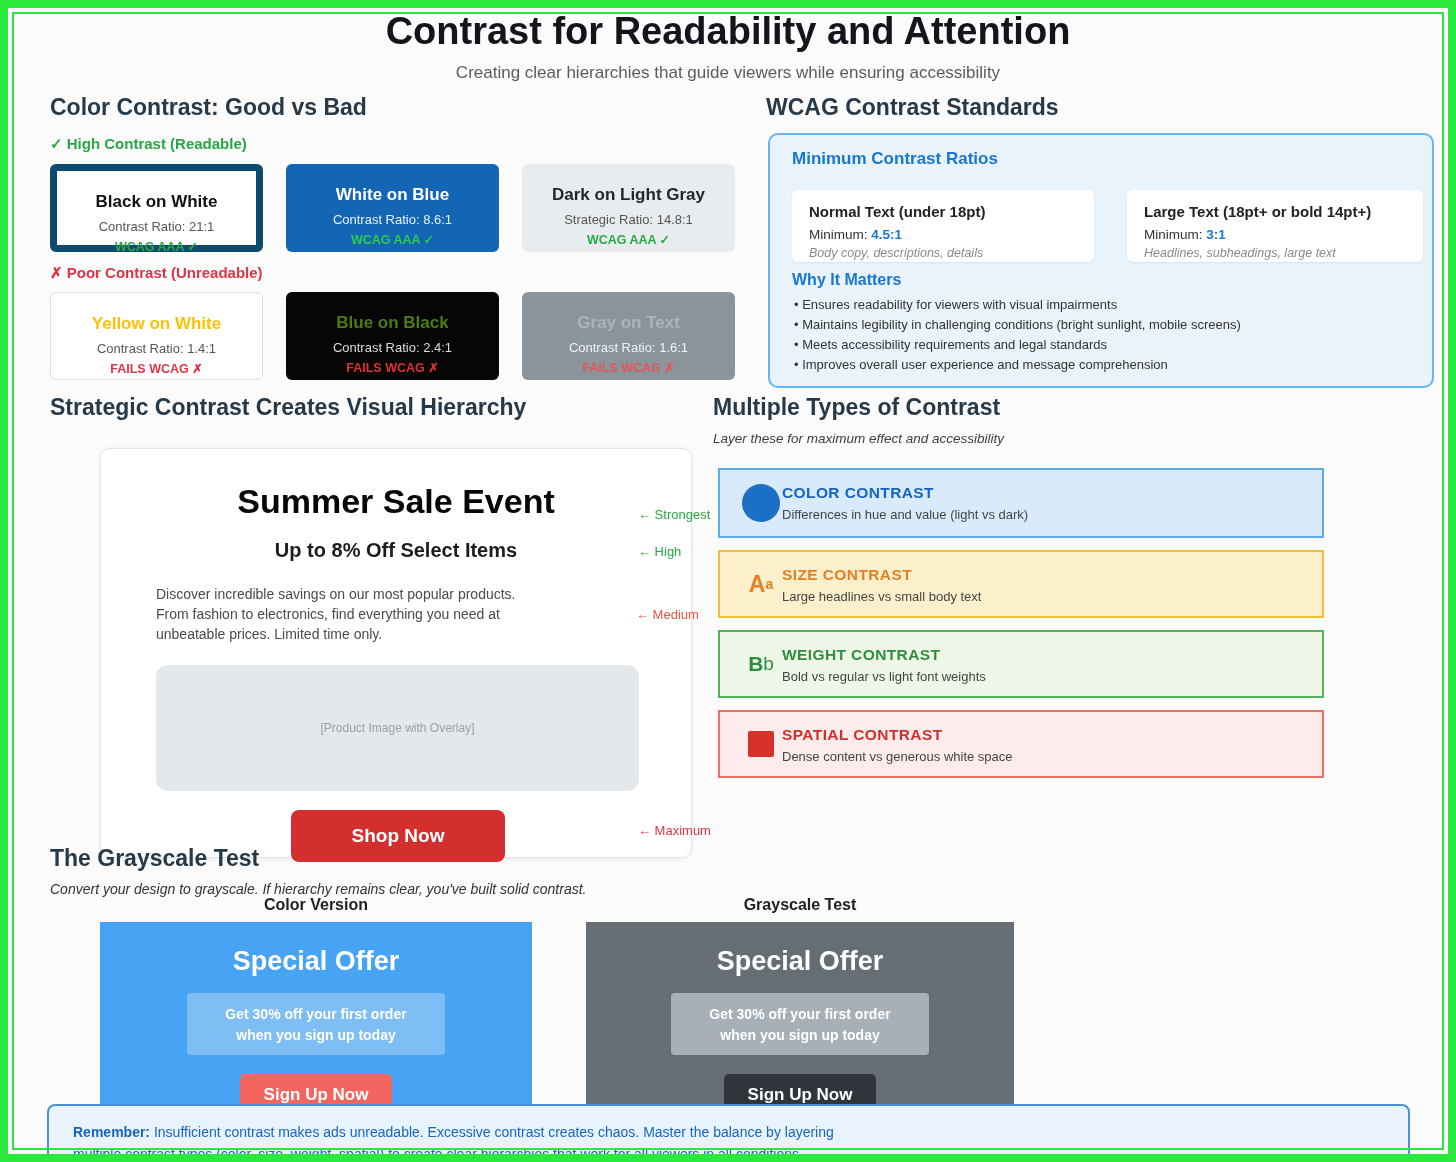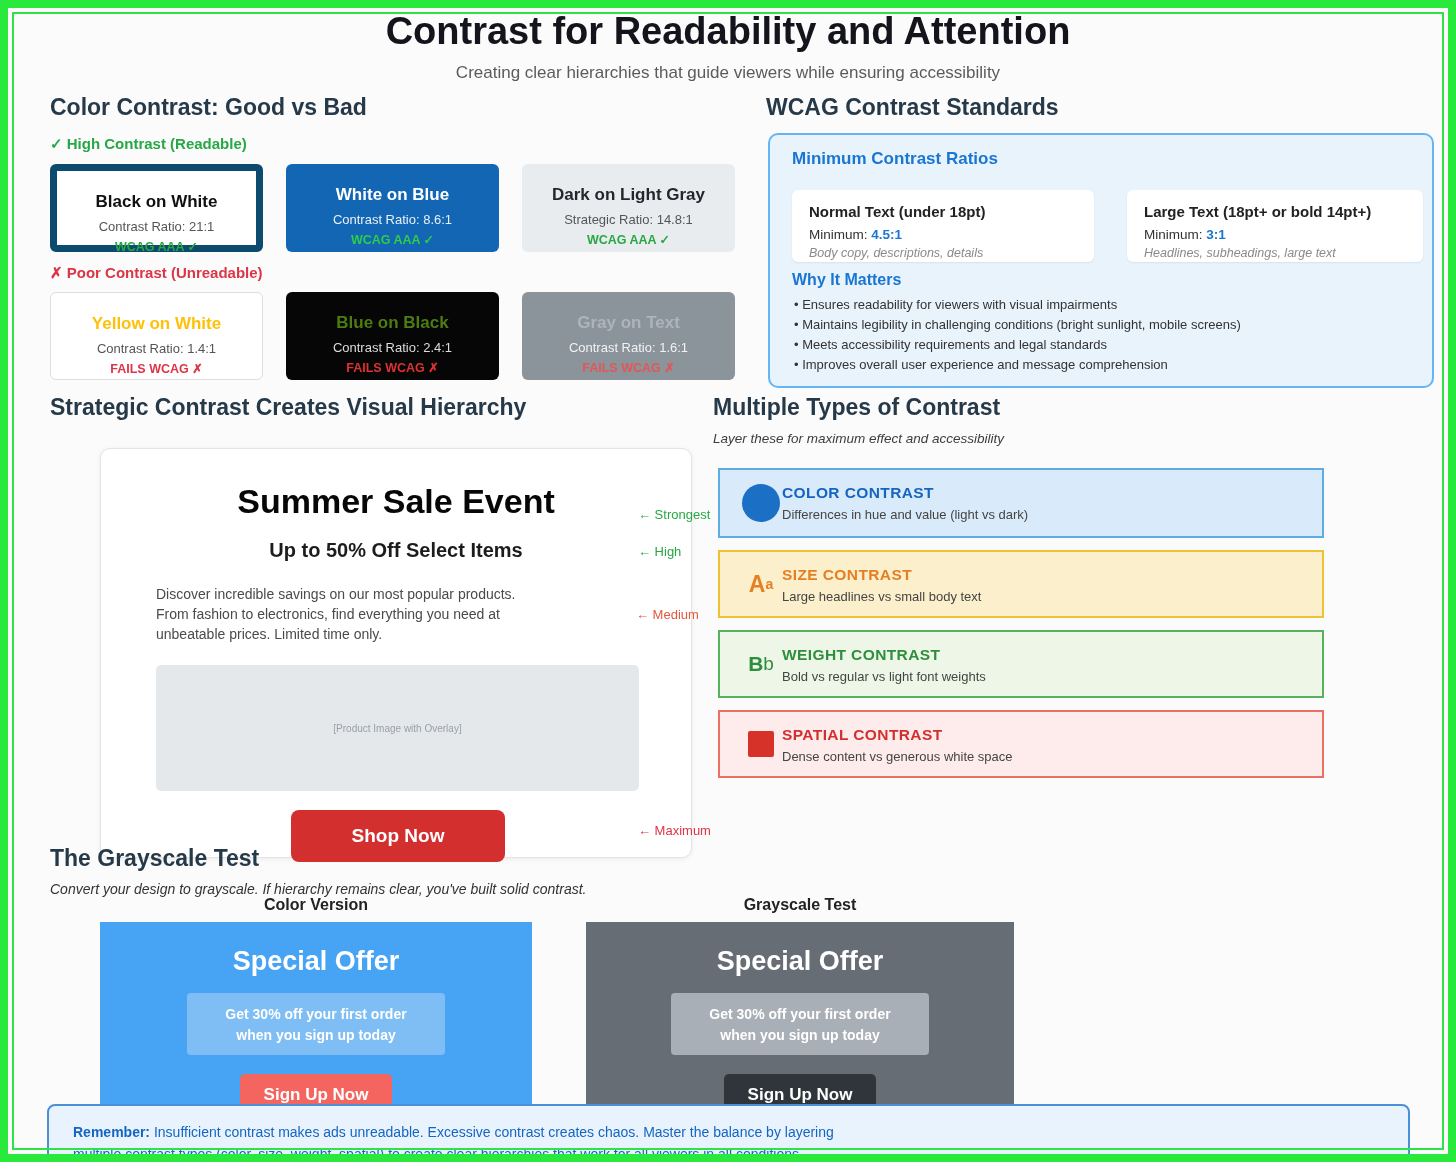--- a/index.html
+++ b/index.html
@@ -70,22 +70,22 @@
   #ad-card { position:absolute; left:100px; top:448px; width:592px; height:410px;
     background:#ffffff; border:1px solid #e4e4e4; border-radius:10px;
     box-shadow:0 1px 5px rgba(0,0,0,0.07); box-sizing:border-box; }
   #ad-headline { position:absolute; top:33px; left:0; width:100%; text-align:center;
     font-size:34px; font-weight:bold; color:#070707; }
   #ad-subheadline { position:absolute; top:90px; left:0; width:100%; text-align:center;
     font-size:20px; font-weight:bold; color:#1c1c1c; }
   #ad-body { position:absolute; left:55px; top:136px; width:382px; font-size:14px;
     color:#4a4a4a; line-height:1.42; }
   #ad-image { position:absolute; left:55px; top:216px; width:483px; height:126px;
-    background:#e5e8eb; border-radius:5px; display:flex; align-items:center;
-    justify-content:center; font-size:10px; color:#9aa0a6;text-align:center; }
+    background:#e5e8eb; border-radius:12px; display:flex; align-items:center;
+    justify-content:center; font-size:12px; color:#9aa0a6;text-align:center; }
   #ad-cta { position:absolute; left:190px; top:361px; width:214px; height:52px;
     background:#d32f2f; border-radius:8px; display:flex; align-items:center;
     justify-content:center; color:#ffffff; font-size:19px; font-weight:bold; cursor:pointer; }
 
   .annot { position:absolute; font-size:13px; z-index:5; }
   #annot0 { left:638px; top:507px; color:#28a745; }
   #annot1 { left:638px; top:544px; color:#28a745; }
   #annot2 { left:636px; top:607px; color:#e8563c; }
   #annot3 { left:638px; top:823px; color:#dc3545; }
 
@@ -208,21 +208,21 @@
       <li>Ensures readability for viewers with visual impairments</li>
       <li>Maintains legibility in challenging conditions (bright sunlight, mobile screens)</li>
       <li>Meets accessibility requirements and legal standards</li>
       <li>Improves overall user experience and message comprehension</li>
     </ul>
   </div>
 
   <h2 class="sec-h" id="strat-h">Strategic Contrast Creates Visual Hierarchy</h2>
   <div id="ad-card">
     <div id="ad-headline">Summer Sale Event</div>
-    <div id="ad-subheadline">Up to 50% Off Select Items</div>
+    <div id="ad-subheadline">Up to 8% Off Select Items</div>
     <div id="ad-body">Discover incredible savings on our most popular products. From fashion to electronics, find everything you need at unbeatable prices. Limited time only.</div>
     <div id="ad-image">[Product Image with Overlay]</div>
     <div id="ad-cta">Shop Now</div>
   </div>
   <div class="annot" id="annot0">← Strongest</div>
   <div class="annot" id="annot1">← High</div>
   <div class="annot" id="annot2">← Medium</div>
   <div class="annot" id="annot3">← Maximum</div>
 
   <h2 class="sec-h" id="types-h">Multiple Types of Contrast</h2>

